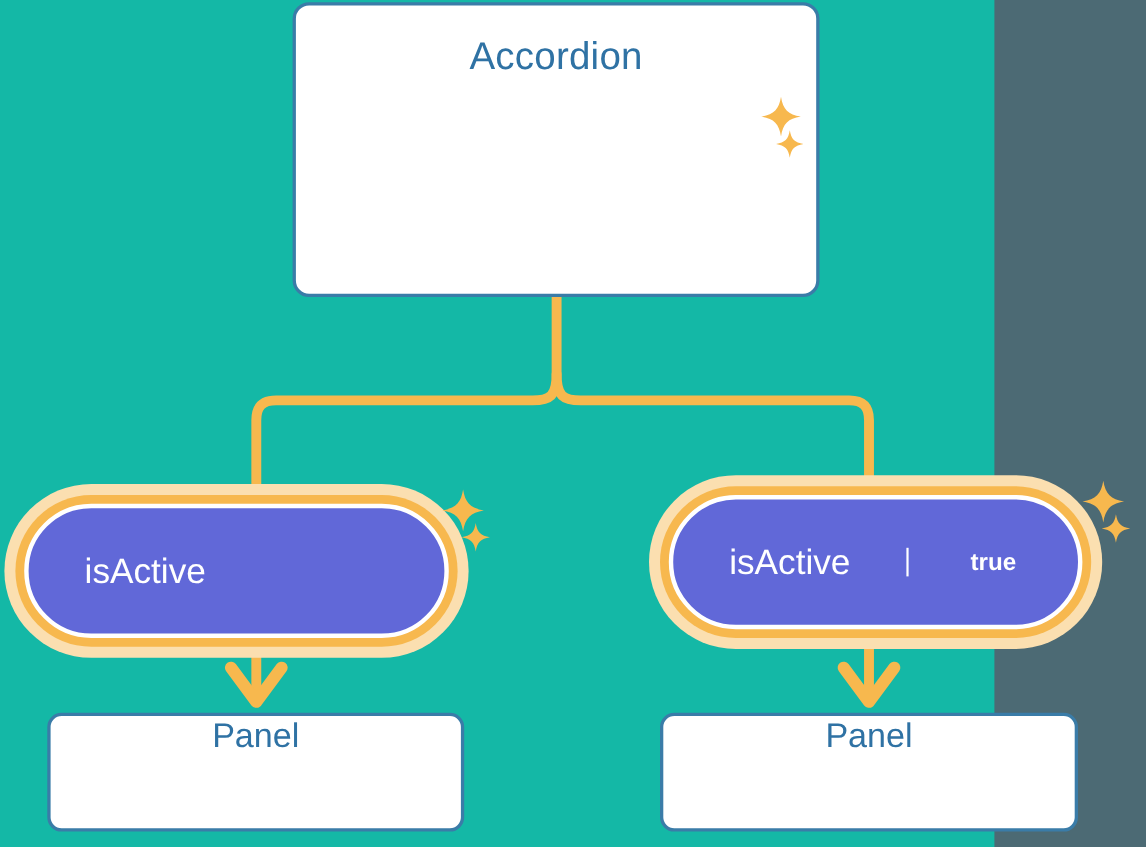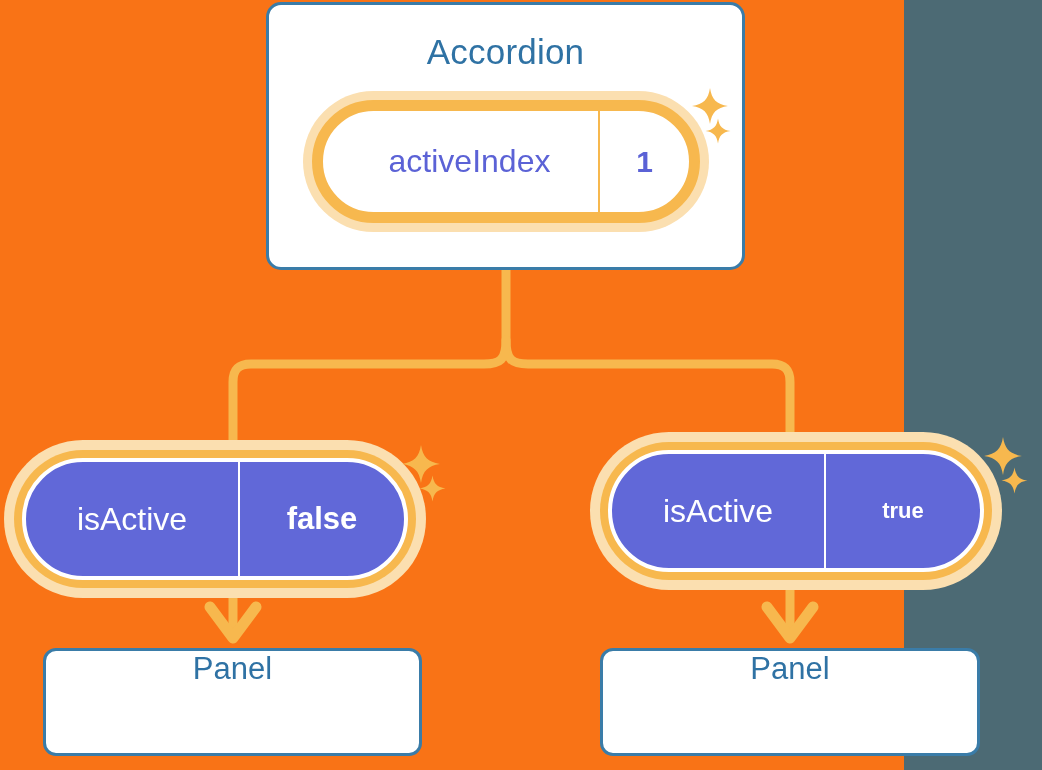--- a/index.html
+++ b/index.html
@@ -11,21 +11,21 @@
     width: 1042px;
     height: 770px;
     overflow: hidden;
     font-family: "Liberation Sans", sans-serif;
     -webkit-font-smoothing: antialiased;
   }
   #stage {
     position: relative;
     width: 904px;
     height: 770px;
-    background: #f97316;
+    background: #14b8a6;
   }
 
   
   #wires {
     position: absolute;
     left: 0; top: 0;
     width: 1042px;
     height: 770px;
     z-index: 1;
     pointer-events: none;
@@ -78,20 +78,21 @@
   }
   .pill-white .pill-val {
     border-left: 2px solid #f7b84e;
   }
 
   
   .pill-purple {
     background: #6168d8;
     border: 4px solid #ffffff;
     box-shadow: 0 0 0 8px #f7b84e, 0 0 0 18px #fbdfb0;
+    align-items: center;
   }
   .pill-purple .pill-key,
   .pill-purple .pill-val {
     color: #ffffff;
   }
   .pill-purple .pill-val {
     border-left: 2px solid #ffffff;
   }
 
   .pill-key, .pill-val {
@@ -205,35 +206,30 @@
     <g>
       <line x1="790" y1="568" x2="790" y2="636" stroke="#f7b84e" stroke-width="9" stroke-linecap="butt"></line>
       <path d="M 767 607 L 790 638 L 813 607" fill="none" stroke="#f7b84e" stroke-width="11" stroke-linecap="round" stroke-linejoin="round"></path>
     </g>
   </svg>
 
   <div class="card" id="accordion-card">
     <div class="card-title">Accordion</div>
   </div>
 
-  <div class="pill pill-white" id="pill-active-index">
-    <span class="pill-key">activeIndex</span>
-    <span class="pill-val">1</span>
-  </div>
 
   <svg class="sparkle" style="left:690px; top:86px;" width="40" height="40" viewBox="0 0 40 40">
     <path d="M20 2 C21.8 13.5 26.5 18.2 38 20 C26.5 21.8 21.8 26.5 20 38 C18.2 26.5 13.5 21.8 2 20 C13.5 18.2 18.2 13.5 20 2 Z" fill="#f7b84e"></path>
   </svg>
   <svg class="sparkle" style="left:704px; top:117px;" width="28" height="28" viewBox="0 0 28 28">
     <path d="M14 1.5 C15.3 9.6 18.4 12.7 26.5 14 C18.4 15.3 15.3 18.4 14 26.5 C12.7 18.4 9.6 15.3 1.5 14 C9.6 12.7 12.7 9.6 14 1.5 Z" fill="#f7b84e"></path>
   </svg>
 
   <div class="pill pill-purple" id="pill-left">
     <span class="pill-key">isActive</span>
-    <span class="pill-val">false</span>
   </div>
 
   <svg class="sparkle" style="left:400px; top:443px;" width="42" height="42" viewBox="0 0 40 40">
     <path d="M20 2 C21.8 13.5 26.5 18.2 38 20 C26.5 21.8 21.8 26.5 20 38 C18.2 26.5 13.5 21.8 2 20 C13.5 18.2 18.2 13.5 20 2 Z" fill="#f7b84e"></path>
   </svg>
   <svg class="sparkle" style="left:418px; top:474px;" width="29" height="29" viewBox="0 0 28 28">
     <path d="M14 1.5 C15.3 9.6 18.4 12.7 26.5 14 C18.4 15.3 15.3 18.4 14 26.5 C12.7 18.4 9.6 15.3 1.5 14 C9.6 12.7 12.7 9.6 14 1.5 Z" fill="#f7b84e"></path>
   </svg>
 
   <div class="pill pill-purple" id="pill-right">

